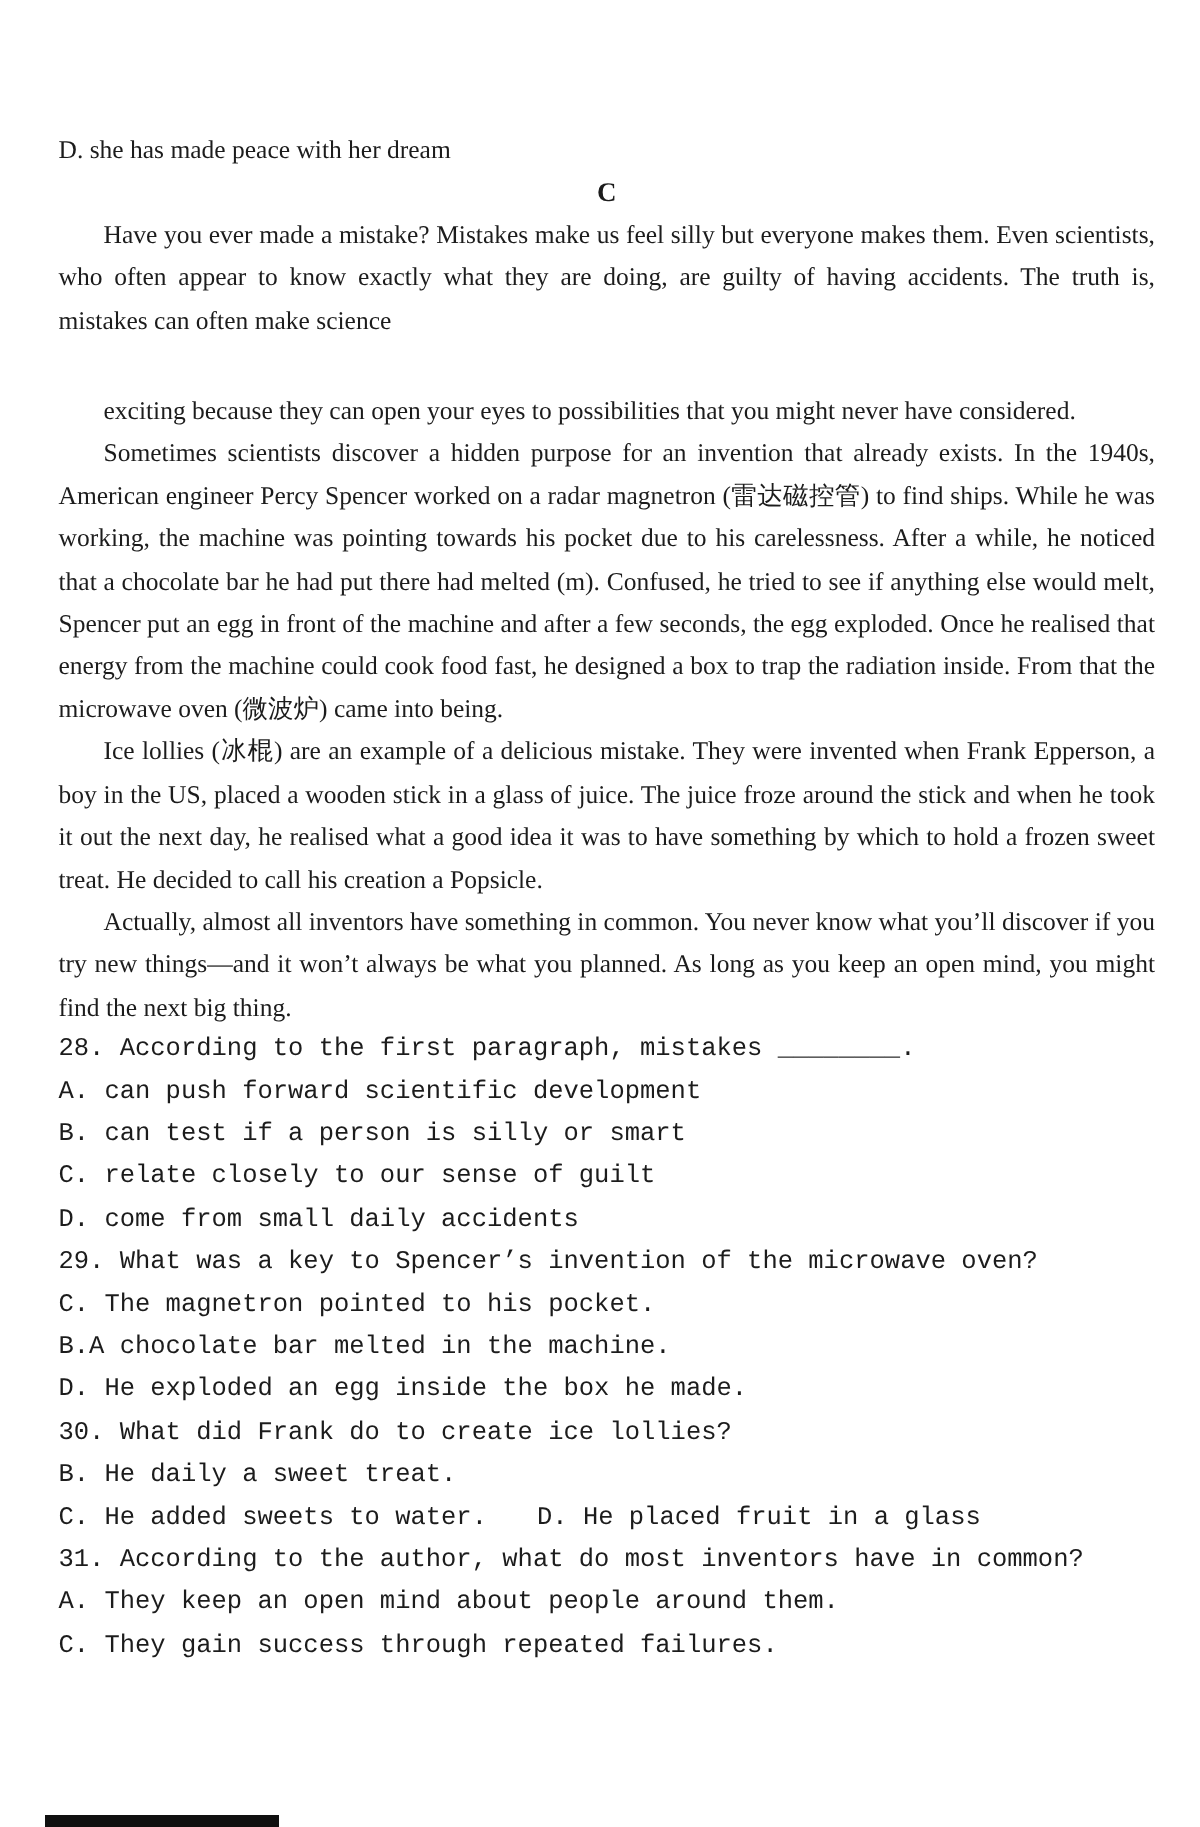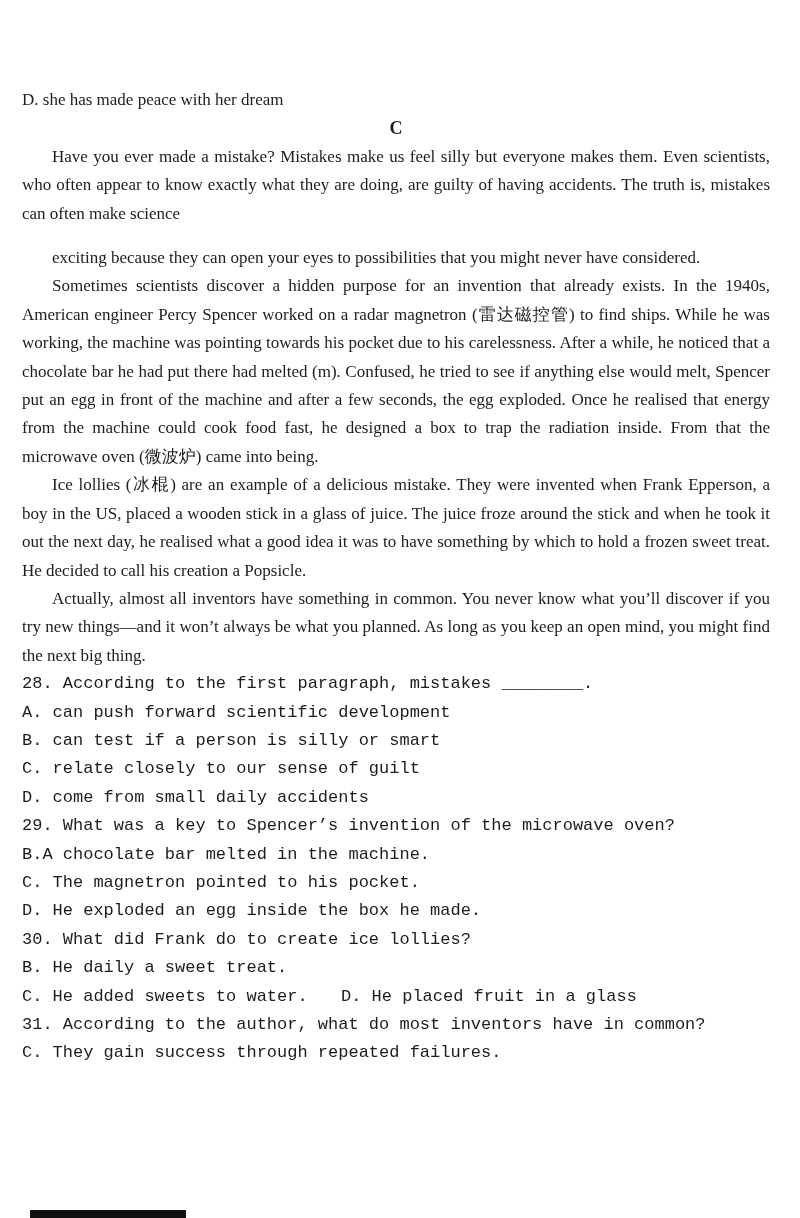--- a/index.html
+++ b/index.html
@@ -12,39 +12,39 @@
     height: 1218px;
     position: relative;
     overflow: hidden;
     font-family: "Liberation Serif", serif;
     color: #1c1c1c;
   }
   .page {
     box-sizing: border-box;
     width: 800px;
     height: 1218px;
-    padding: 86px 30px 0 22px;
+    padding: 86px 30px 0 39px;
     font-size: 17px;
     line-height: 28.4px;
   }
   .plain-line {
     text-align: left;
   }
   .section-heading {
     text-align: center;
     font-weight: bold;
     font-size: 18px;
   }
   .para {
     text-align: justify;
     text-indent: 30px;
     margin: 0;
   }
   .para.cont {
-    margin-top: 16px;
+    margin-top: 32px;
     text-align: left;
   }
   .q-stem, .q-option {
     text-align: left;
     font-family: Liberation Mono, monospace;
   }
   .q-two-col {
     display: flex;
   }
   .q-two-col .col-left {
@@ -82,31 +82,32 @@
 
   <p class="para">Actually, almost all inventors have something in common. You never know what you’ll discover if you try new things—and it won’t always be what you planned. As long as you keep an open mind, you might find the next big thing.</p>
 
   <div class="q-stem">28. According to the first paragraph, mistakes ________.</div>
   <div class="q-option">A. can push forward scientific development</div>
   <div class="q-option">B. can test if a person is silly or smart</div>
   <div class="q-option">C. relate closely to our sense of guilt</div>
   <div class="q-option">D. come from small daily accidents</div>
 
   <div class="q-stem">29. What was a key to Spencer’s invention of the microwave oven?</div>
+  <div class="q-option">C. The magnetron pointed to his pocket.</div>
   <div class="q-option">B.A chocolate bar melted in the machine.</div>
-  <div class="q-option">C. The magnetron pointed to his pocket.</div>
   <div class="q-option">D. He exploded an egg inside the box he made.</div>
 
   <div class="q-stem">30. What did Frank do to create ice lollies?</div>
   <div class="q-two-col">
     <div class="col-right q-option">B. He daily a sweet treat.</div>
   </div>
   <div class="q-two-col">
     <div class="col-left q-option">C. He added sweets to water.</div>
     <div class="col-right q-option">D. He placed fruit in a glass</div>
   </div>
 
   <div class="q-stem">31. According to the author, what do most inventors have in common?</div>
+  <div class="q-option">A. They keep an open mind about people around them.</div>
   <div class="q-option">C. They gain success through repeated failures.</div>
 
 </div>
 
 <div class="cutoff-strip"></div>
 
 </body></html>

